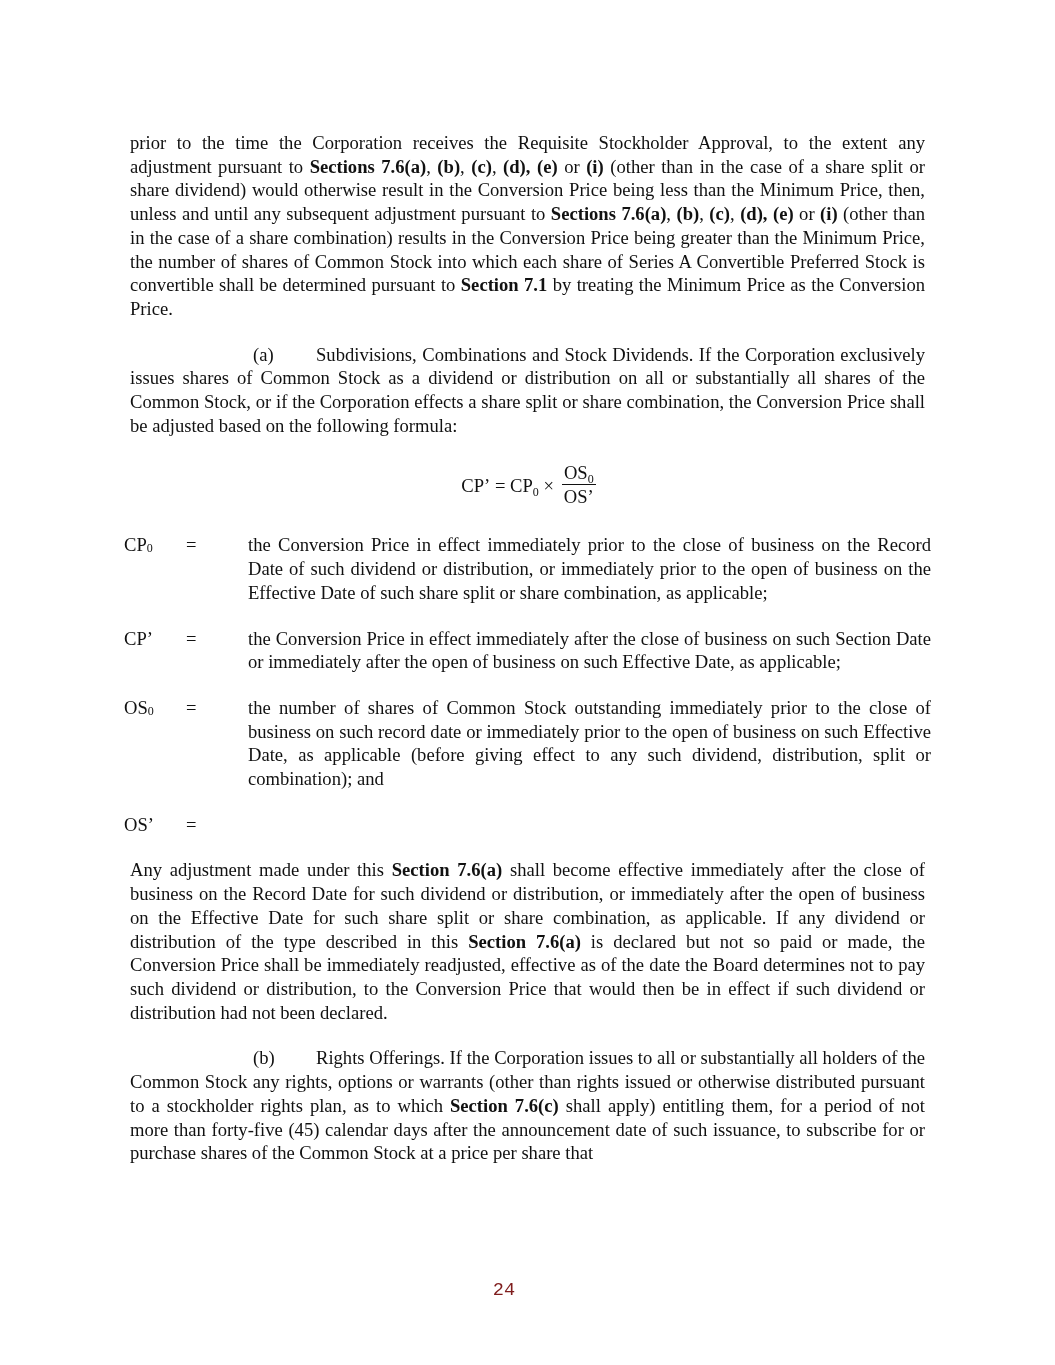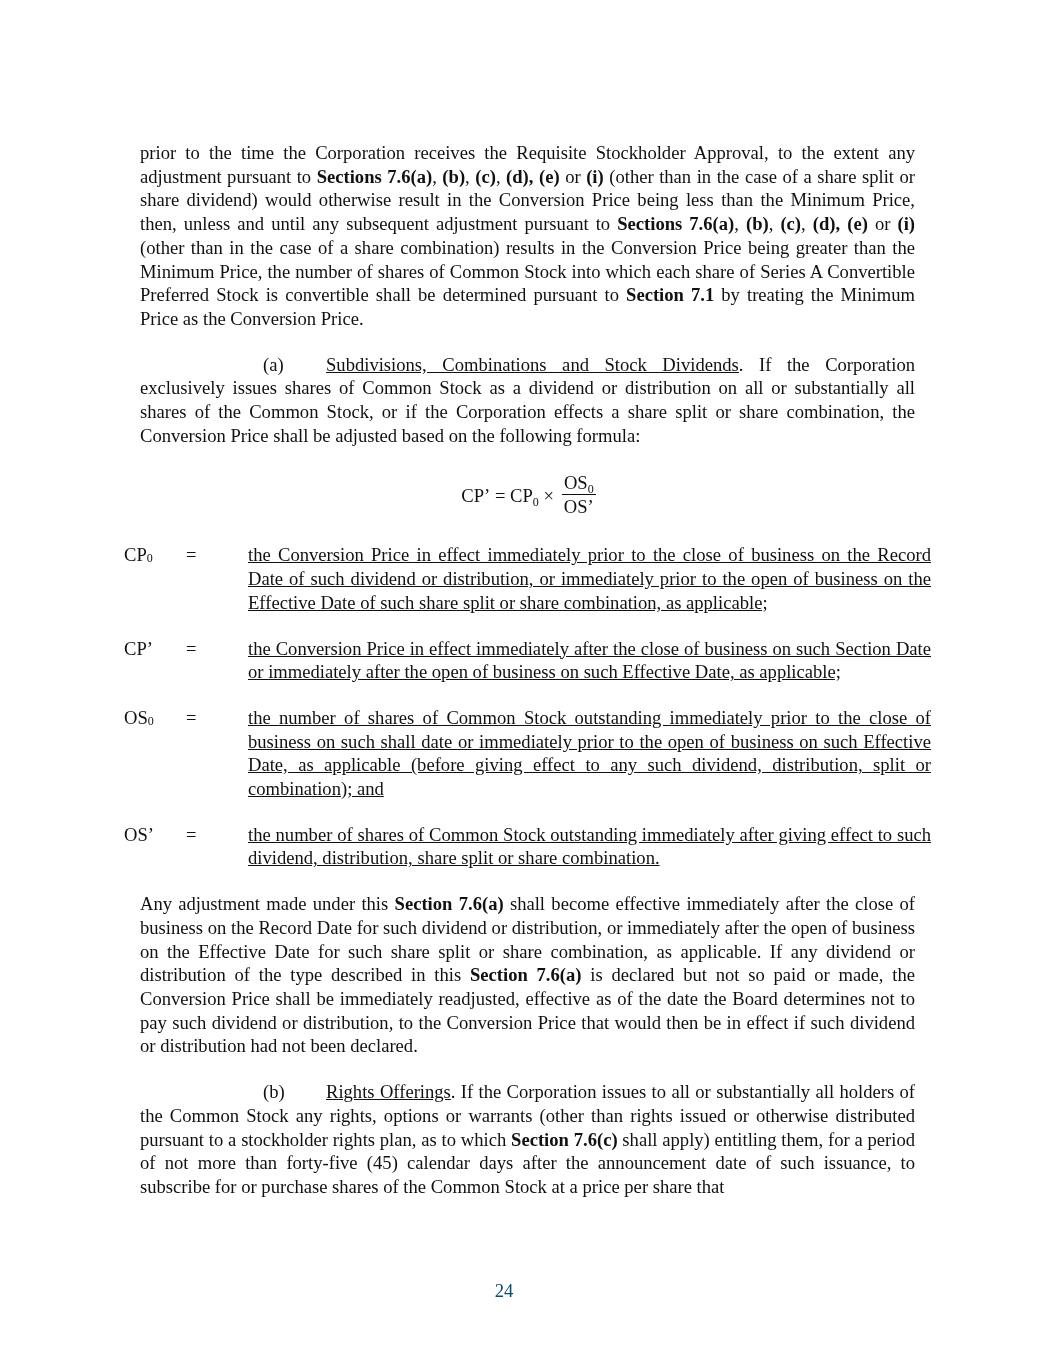--- a/index.html
+++ b/index.html
@@ -2,43 +2,43 @@
 <html><head>
 <meta charset="utf-8">
 <style>
   html, body { margin: 0; padding: 0; background: #ffffff; }
   body { width: 1055px; height: 1365px; position: relative; overflow: hidden; }
   .page {
     position: absolute; left: 124px; top: 125px; width: 807px;
     font-family: "Liberation Serif", "DejaVu Serif", serif;
     font-size: 18.6px; line-height: 23.7px; color: #111111;
   }
-  p { margin: 16px; text-align: justify; }
+  p { margin: 6px; text-align: justify; }
   b { font-weight: bold; }
-  .u { text-decoration: underline; }
+  .u { }
   .para-gap { margin-top: 22px; }
   .indent-label { display: inline-block; margin-left: 123px; width: 63px; }
   .formula {
     margin-top: 22px; height: 52px; position: relative;
     display: flex; justify-content: center; align-items: center;
   }
   .formula-inner { display: flex; align-items: center; margin-left: 2px; }
   .frac { display: inline-flex; flex-direction: column; align-items: center; margin-left: 8px; }
   .frac .num { border-bottom: 1px solid #111; padding: 0 2px; line-height: 22px; }
   .frac .den { line-height: 24px; }
   sub { font-size: 12px; vertical-align: -4px; line-height: 0; }
   .where { margin-top: 0px; }
   .def { display: flex; margin-top: 22px; }
   .def .term { width: 62px; flex: none; }
   .def .eq { width: 62px; flex: none; }
-  .def .body { flex: 1; text-align: justify; text-decoration: underline; }
+  .def .body { flex: 1; text-align: justify; }
   .def .term sub { font-size: 12px; vertical-align: -1px; }
   .page-number {
     position: absolute; top: 1280px; left: 0; width: 1008px; text-align: center;
-    font-family: Liberation Serif, serif; font-size: 18.6px; color: #0c4a6e;
+    font-family: Liberation Mono, monospace; font-size: 18.6px; color: #7f1d1d;
   }
 </style>
 </head>
 <body>
 
 <div class="page">
 
   <p><span>prior to the time the Corporation receives the Requisite Stockholder Approval, to the extent any adjustment pursuant to </span><b>Sections 7.6(a)</b><span>, </span><b>(b)</b><span>, </span><b>(c)</b><span>, </span><b>(d), (e)</b><span> or </span><b>(i)</b><span> (other than in the case of a share split or share dividend) would otherwise result in the Conversion Price being less than the Minimum Price, then, unless and until any subsequent adjustment pursuant to </span><b>Sections 7.6(a)</b><span>, </span><b>(b)</b><span>, </span><b>(c)</b><span>, </span><b>(d), (e)</b><span> or </span><b>(i)</b><span> (other than in the case of a share combination) results in the Conversion Price being greater than the Minimum Price, the number of shares of Common Stock into which each share of Series A Convertible Preferred Stock is convertible shall be determined pursuant to </span><b>Section 7.1</b><span> by treating the Minimum Price as the Conversion Price.</span></p>
 
   <p class="para-gap">
@@ -66,26 +66,25 @@
       <span class="body">the Conversion Price in effect immediately prior to the close of business on the Record Date of such dividend or distribution, or immediately prior to the open of business on the Effective Date of such share split or share combination, as applicable;</span>
     </div>
     <div class="def">
       <span class="term"><span>CP’</span><sub></sub></span>
       <span class="eq">=</span>
       <span class="body">the Conversion Price in effect immediately after the close of business on such Section Date or immediately after the open of business on such Effective Date, as applicable;</span>
     </div>
     <div class="def">
       <span class="term"><span>OS</span><sub>0</sub></span>
       <span class="eq">=</span>
-      <span class="body">the number of shares of Common Stock outstanding immediately prior to the close of business on such shall date or immediately prior to the open of business on such Effective Date, as applicable (before giving effect to any such dividend, distribution, split or combination); and</span>
+      <span class="body">the number of shares of Common Stock outstanding immediately prior to the close of business on such record date or immediately prior to the open of business on such Effective Date, as applicable (before giving effect to any such dividend, distribution, split or combination); and</span>
     </div>
     <div class="def">
       <span class="term"><span>OS’</span><sub></sub></span>
       <span class="eq">=</span>
-      <span class="body">the number of shares of Common Stock outstanding immediately after giving effect to such dividend, distribution, share split or share combination.</span>
     </div>
   </div>
 
   <p class="para-gap"><span>Any adjustment made under this </span><b>Section 7.6(a)</b><span> shall become effective immediately after the close of business on the Record Date for such dividend or distribution, or immediately after the open of business on the Effective Date for such share split or share combination, as applicable.  If any dividend or distribution of the type described in this </span><b>Section 7.6(a)</b><span> is declared but not so paid or made, the Conversion Price shall be immediately readjusted, effective as of the date the Board determines not to pay such dividend or distribution, to the Conversion Price that would then be in effect if such dividend or distribution had not been declared.</span></p>
 
   <p class="para-gap">
     <span class="indent-label">(b)</span><span class="u">Rights Offerings</span><span><span>. If the Corporation issues to all or substantially all holders of the Common Stock any rights, options or warrants (other than rights issued or otherwise distributed pursuant to a stockholder rights plan, as to which </span><b>Section 7.6(c)</b><span> shall apply) entitling them, for a period of not more than forty-five (45) calendar days after the announcement date of such issuance, to subscribe for or purchase shares of the Common Stock at a price per share that</span></span>
   </p>
 </div>
 

